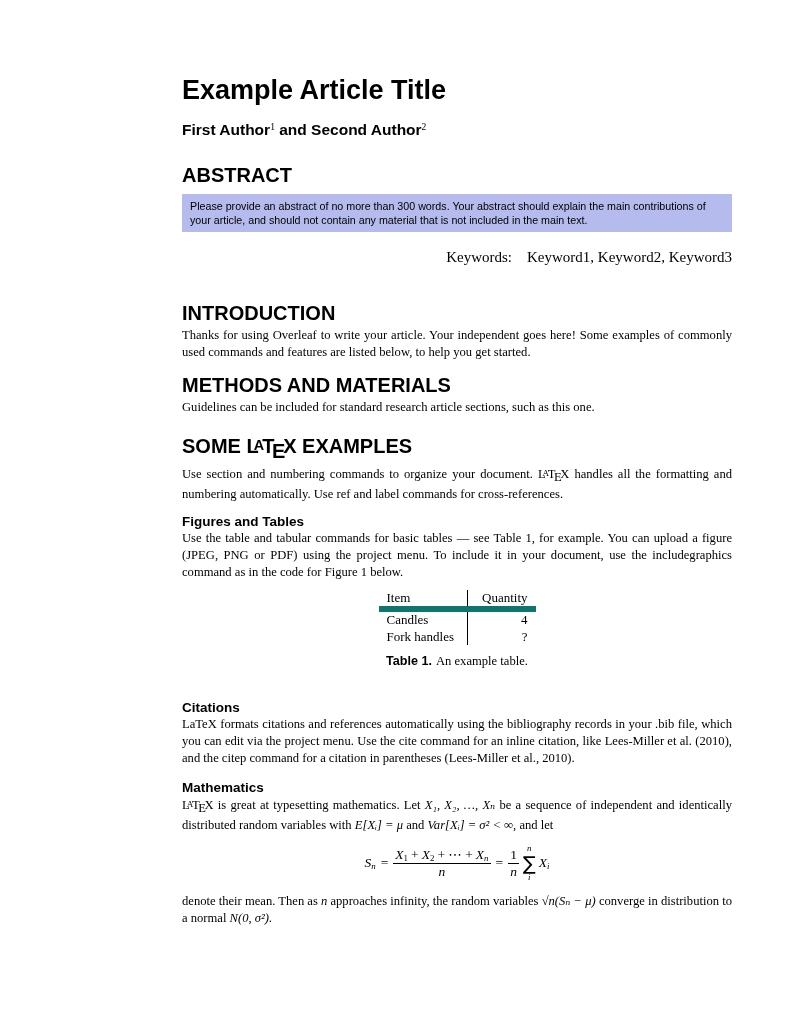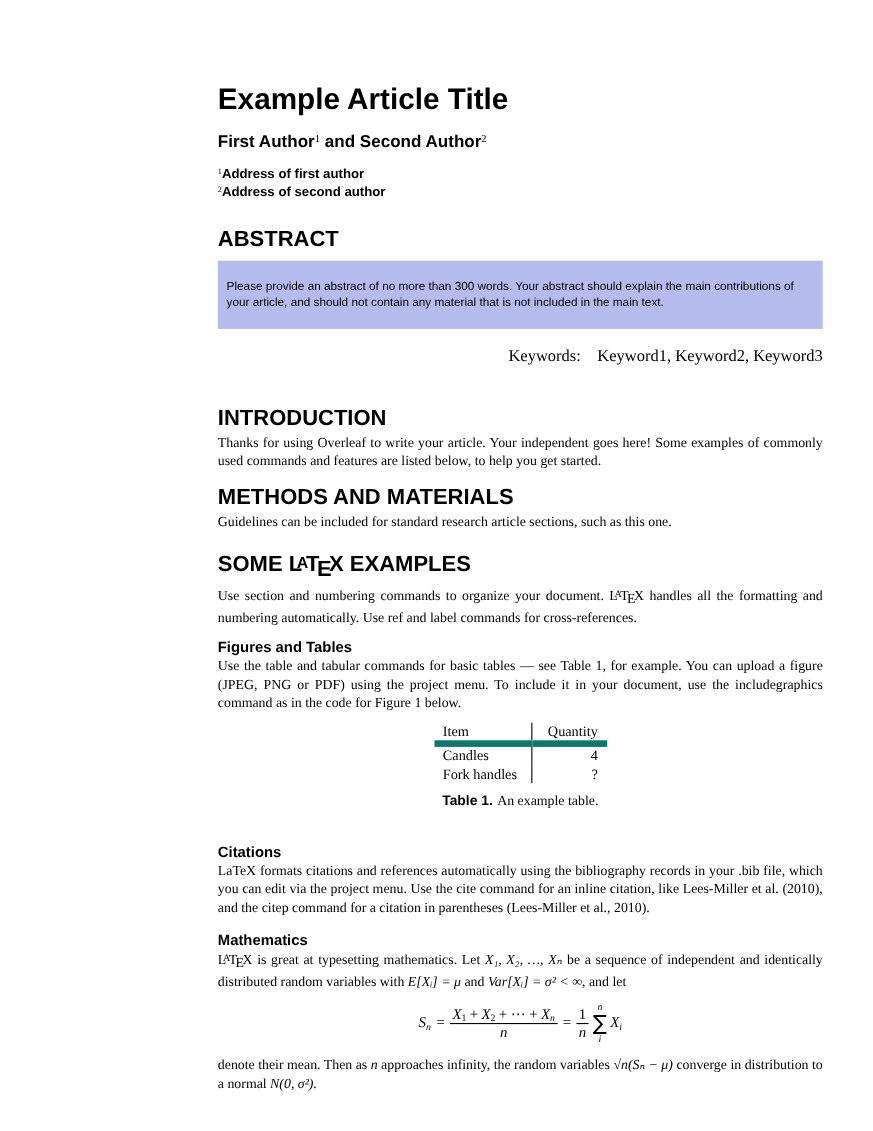--- a/index.html
+++ b/index.html
@@ -9,21 +9,20 @@
     background: #ffffff;
     color: #000000;
     overflow: hidden;
     font-family: "Liberation Serif", "DejaVu Serif", serif;
     position: relative;
   }
   .content {
     position: absolute;
     left: 182px; top: 0;
     width: 550px;
-    margin-left: 16px;
   }
   
   h1.article-title {
     margin: 76px 0 0 0;
     font-family: "Liberation Sans", "DejaVu Sans", sans-serif;
     font-weight: bold;
     font-size: 27px; line-height: 28px;
     letter-spacing: 0;
   }
   .authors-line {
@@ -59,21 +58,21 @@
     margin: 11px 0 0 0;
     font-family: "Liberation Sans", "DejaVu Sans", sans-serif;
     font-weight: bold;
     font-size: 13.5px; line-height: 15px;
   }
   #citations-heading { margin-top: 31px; }
   #mathematics-heading { margin-top: 13px; }
   
   .abstract-box {
     margin-top: 8px;
-    padding: 17px 8px;
+    padding: 5px 8px;
     font-family: "Liberation Sans", "DejaVu Sans", sans-serif;
     font-size: 10.7px; line-height: 14px;
     text-align: left;
   }
   
   .keywords-line { margin-top: 17px; font-size: 15px; line-height: 17px; text-align: right; }
   .keywords-line .keywords-value { margin-left: 15px; }
   
   p.body-par {
     margin: 3px 0 0 0;
@@ -129,24 +128,20 @@
 </style>
 </head>
 <body>
 
 <div class="content">
 
   <h1 class="article-title">Example Article Title</h1>
 
   <div class="authors-line"><span>First Author</span><sup>1</sup><span> and </span><span>Second Author</span><sup>2</sup></div>
 
-  <div class="addresses">
-    <div class="address-line"><sup>1</sup><span>Address of first author</span></div>
-    <div class="address-line"><sup>2</sup><span>Address of second author</span></div>
-  </div>
 
   <h2 class="section-heading" id="abstract-heading">ABSTRACT</h2>
   <div class="abstract-box" style="background-color: rgb(181, 187, 236);"><span>Please provide an abstract of no more than 300 words. Your abstract should explain the main contributions of your article, and should not contain any material that is not included in the main text.</span></div>
 
   <div class="keywords-line"><span class="keywords-label">Keywords:</span><span class="keywords-value">Keyword1, Keyword2, Keyword3</span></div>
 
   <h2 class="section-heading" id="introduction-heading">INTRODUCTION</h2>
   <p class="body-par">Thanks for using Overleaf to write your article. Your independent goes here! Some examples of commonly used commands and features are listed below, to help you get started.</p>
 
   <h2 class="section-heading" id="methods-heading">METHODS AND MATERIALS</h2>

